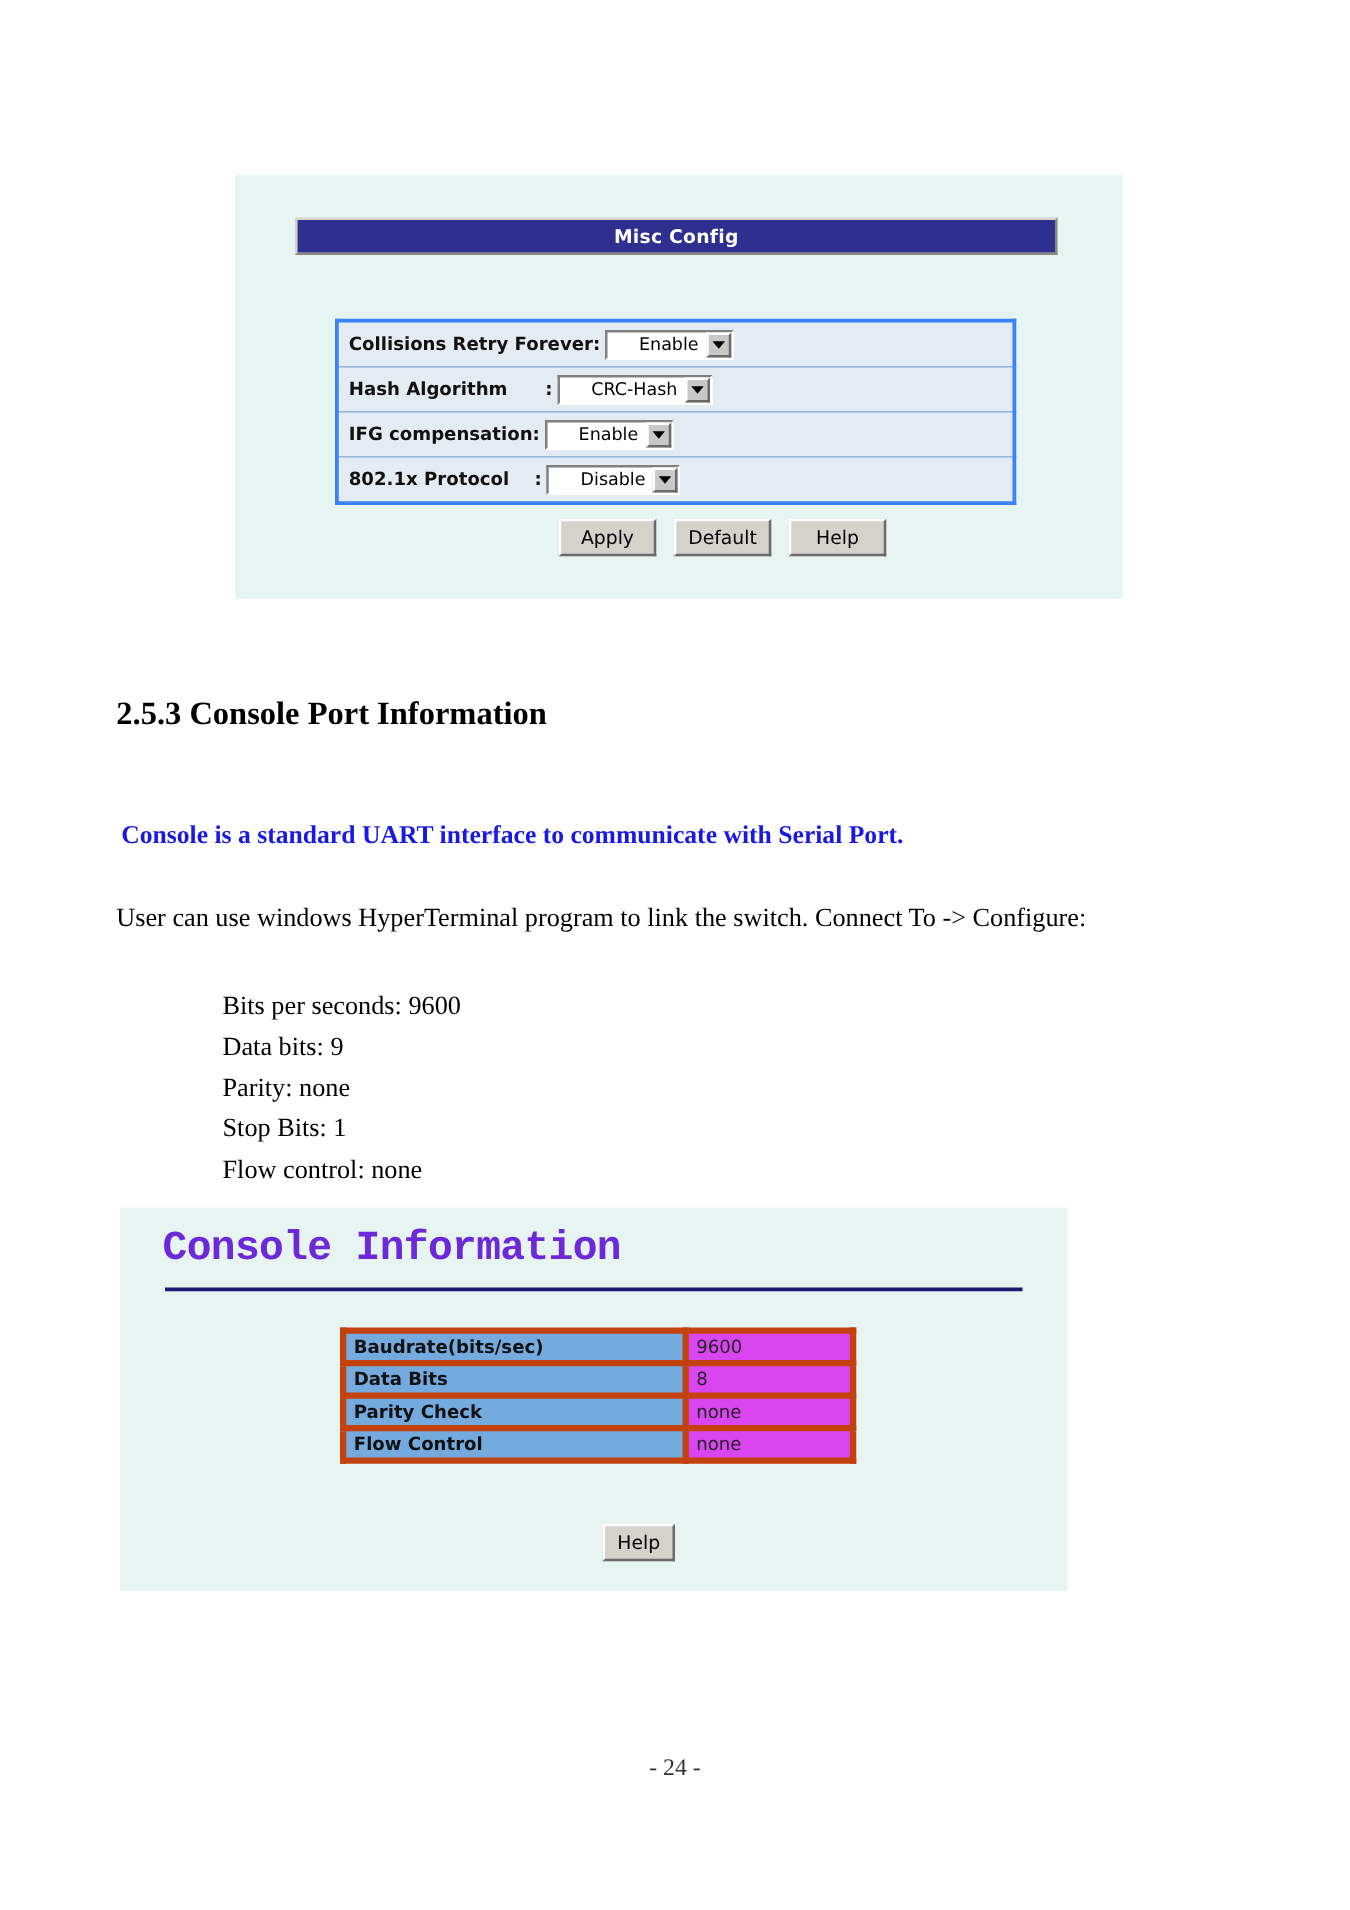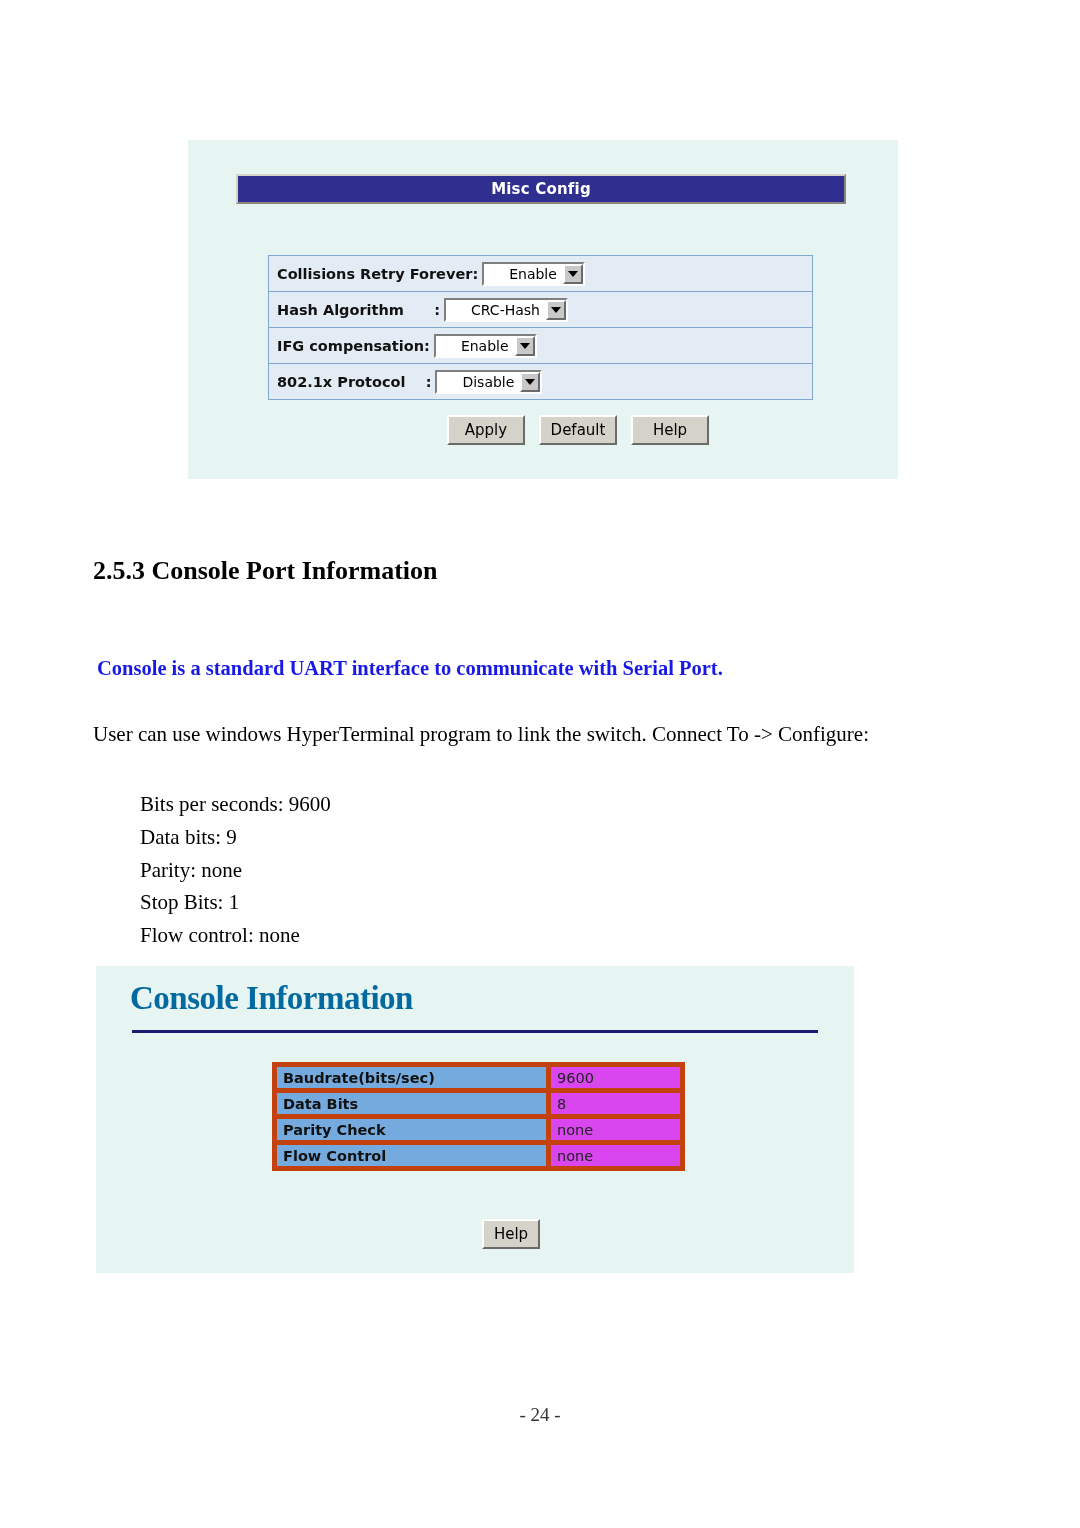--- a/index.html
+++ b/index.html
@@ -71,21 +71,21 @@
     color: #ffffff;
   }
 
   
   .form-table {
     position: absolute;
     left: 80px;
     top: 115px;
     width: 545px;
     border-collapse: collapse;
-    border: 1px solid #3b82f6;
+    border: 3px solid #3b82f6;
   }
   .form-table tr {
     background: #e3ecf5;
   }
   .form-table td {
     border: 1px solid #7fa8cf;
     padding: 0;
     height: 35px;
     vertical-align: middle;
   }
@@ -177,25 +177,25 @@
     box-sizing: border-box;
     cursor: default;
   }
   #console-btn-row .w9x-button { min-width: 58px; }
 
   
   .panel-heading {
     position: absolute;
     left: 34px;
     top: 14px;
-    font-family: Liberation Serif, serif;
+    font-family: Liberation Mono, monospace;
     font-weight: bold;
     font-size: 33px;
     letter-spacing: -0.5px;
-    color: #0369a1;
+    color: #6d28d9;
   }
   .panel-rule {
     position: absolute;
     left: 36px;
     top: 64px;
     width: 686px;
     height: 3px;
     background: #1a1a72;
   }
 
@@ -259,20 +259,21 @@
     position: absolute;
     left: 140px;
     top: 788px;
   }
   .doc-list-item {
     font-family: "Liberation Serif", serif;
     font-size: 21px;
     color: #000000;
     line-height: 32.8px;
     white-space: nowrap;
+    margin-left: 38px;
   }
   .page-footer {
     position: absolute;
     left: 0;
     top: 1404px;
     width: 1080px;
     text-align: center;
     font-family: "Liberation Serif", serif;
     font-size: 19px;
     color: #333333;

